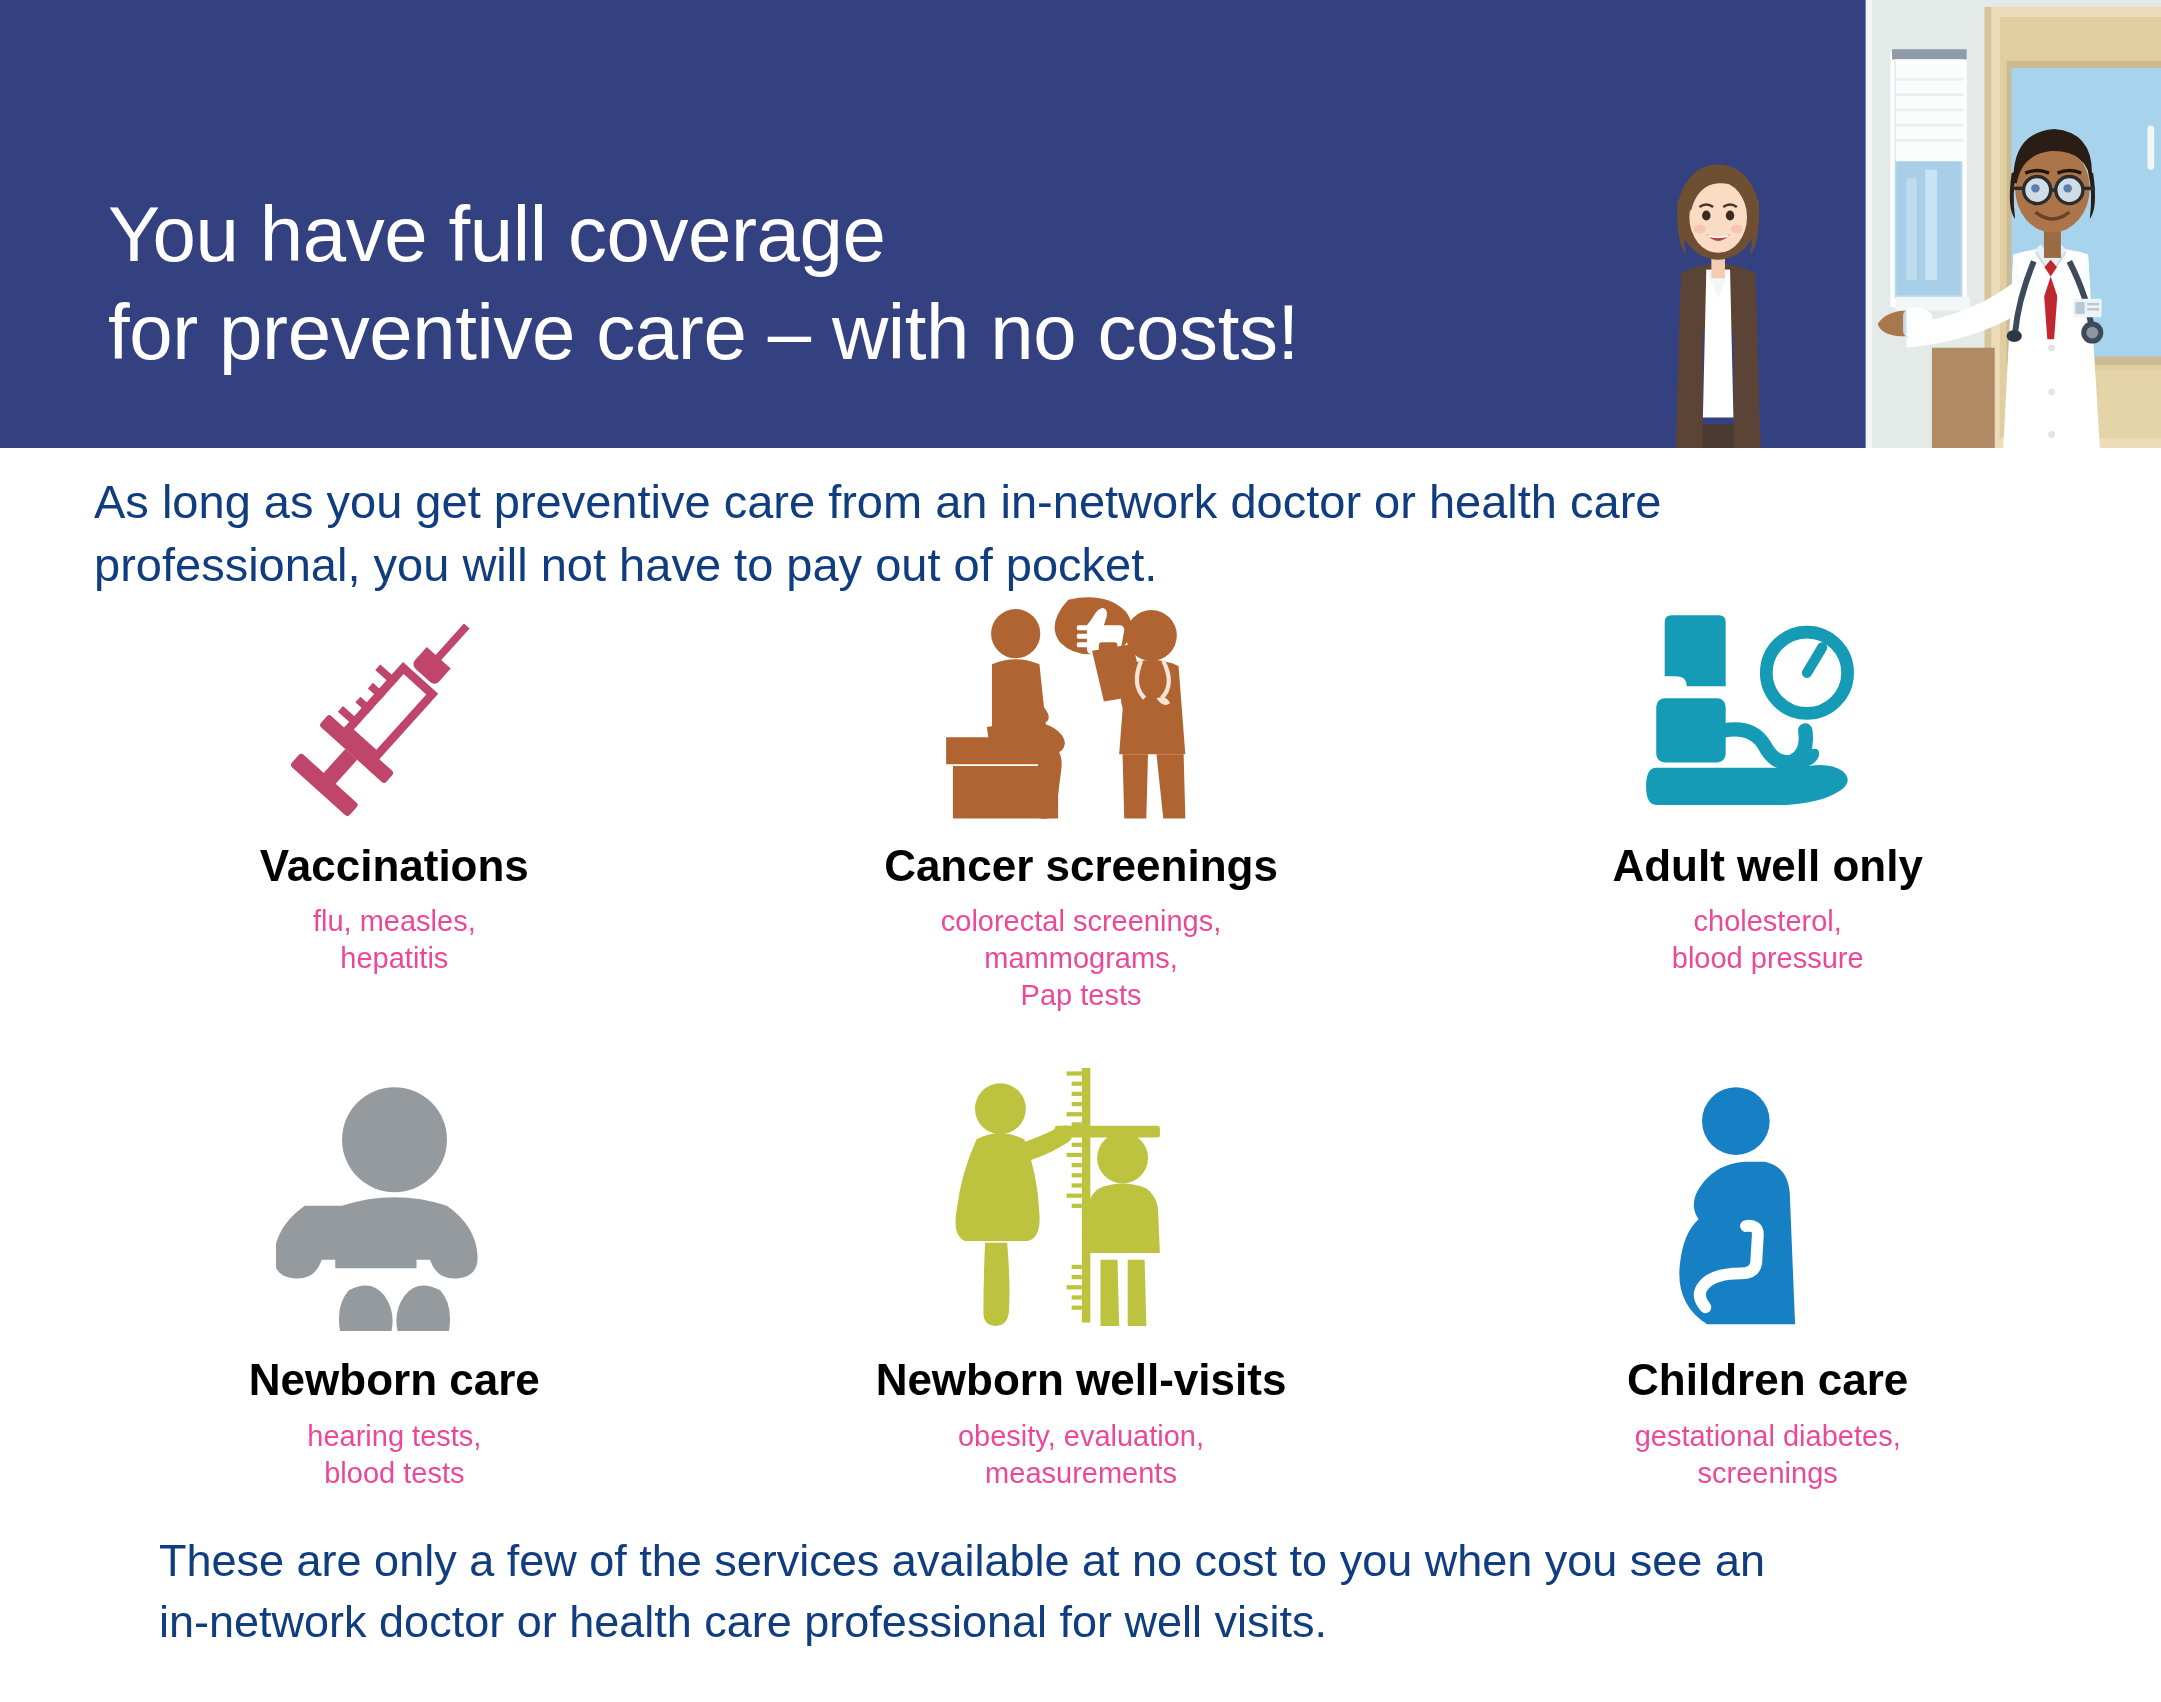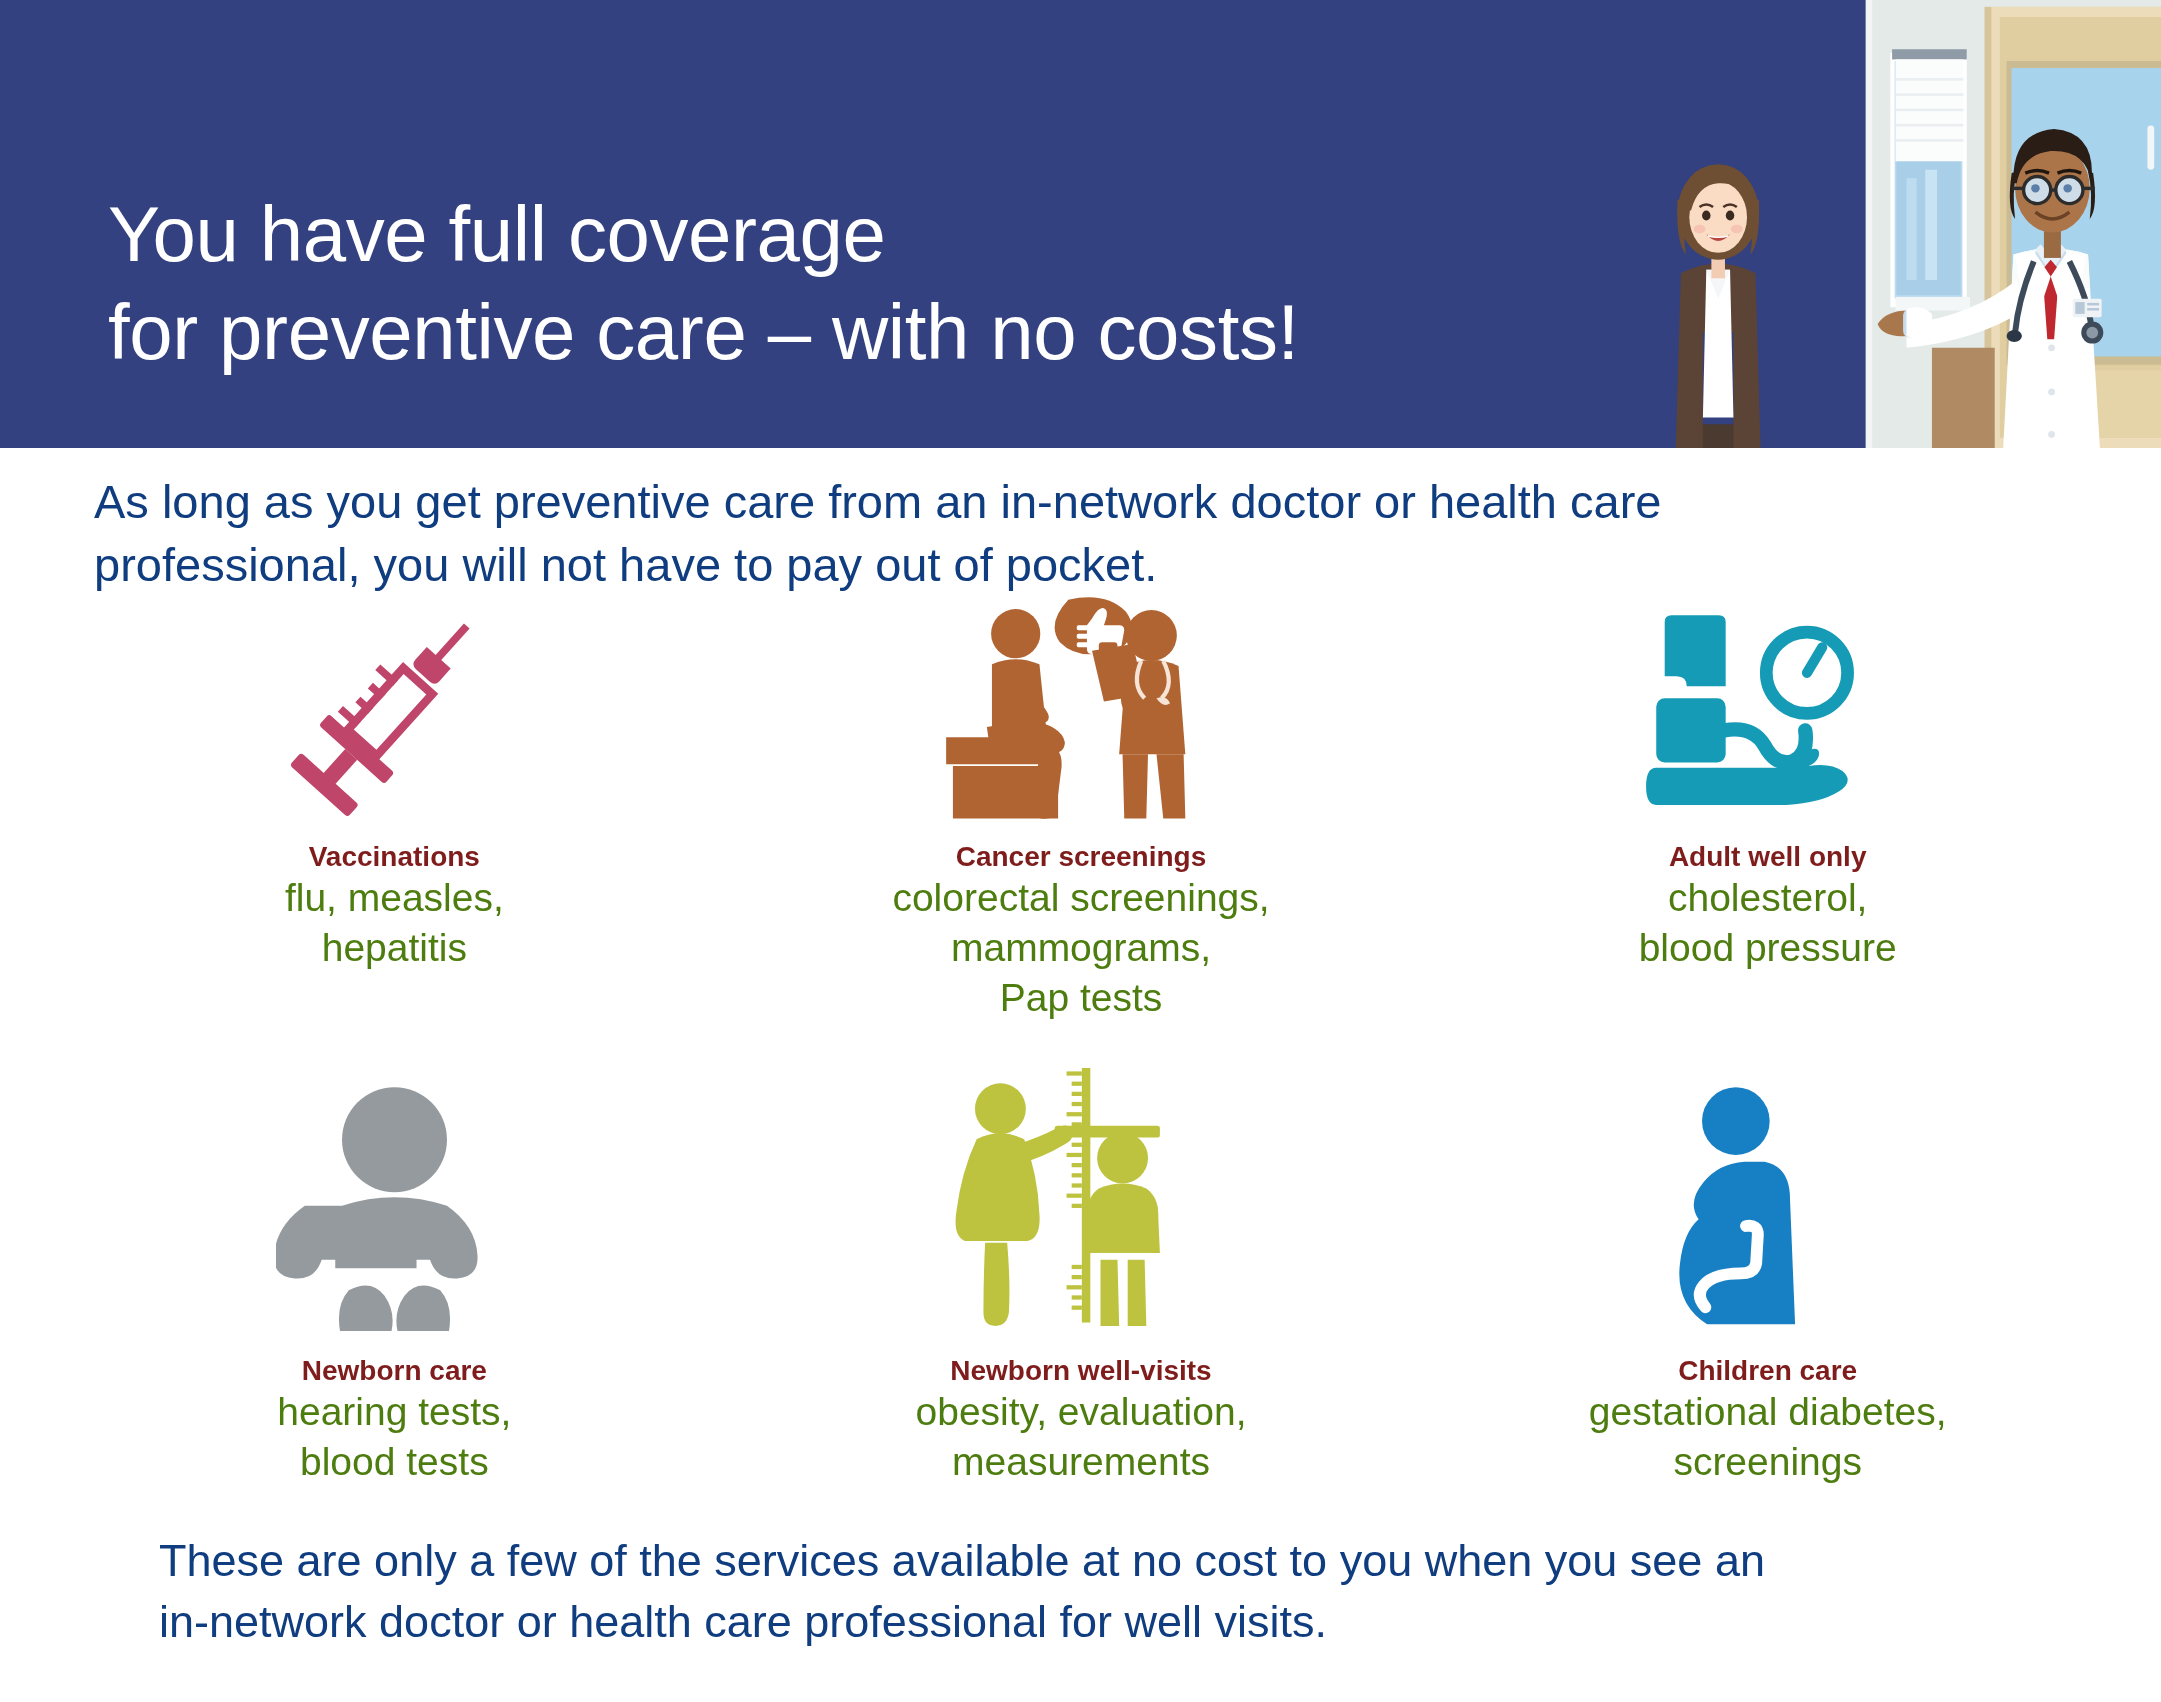--- a/index.html
+++ b/index.html
@@ -100,30 +100,31 @@
   .icon-wrap {
     display: flex;
     align-items: flex-end;
     justify-content: center;
   }
   .row-1 .icon-wrap { height: 229px; }
   .row-2 .icon-wrap { height: 263px; }
 
   .card-title {
     margin-top: 18.6px;
-    color: #7f1d1d;
-    font-size: 28px;
+    color: #000000;
+    font-size: 44px;
     font-weight: bold;
     text-align: left;
     line-height: 1.15;
   }
 
   .card-desc {
-    color: #4d7c0f;
-    font-size: 39px;
+    margin-top: 12px;
+    color: #ec4899;
+    font-size: 29px;
     line-height: 1.28;
     text-align: center;
     white-space: pre-line;
   }
 
   
   .row-2 .card-title { margin-top: 24px; }
 </style>
 </head>
 <body>

